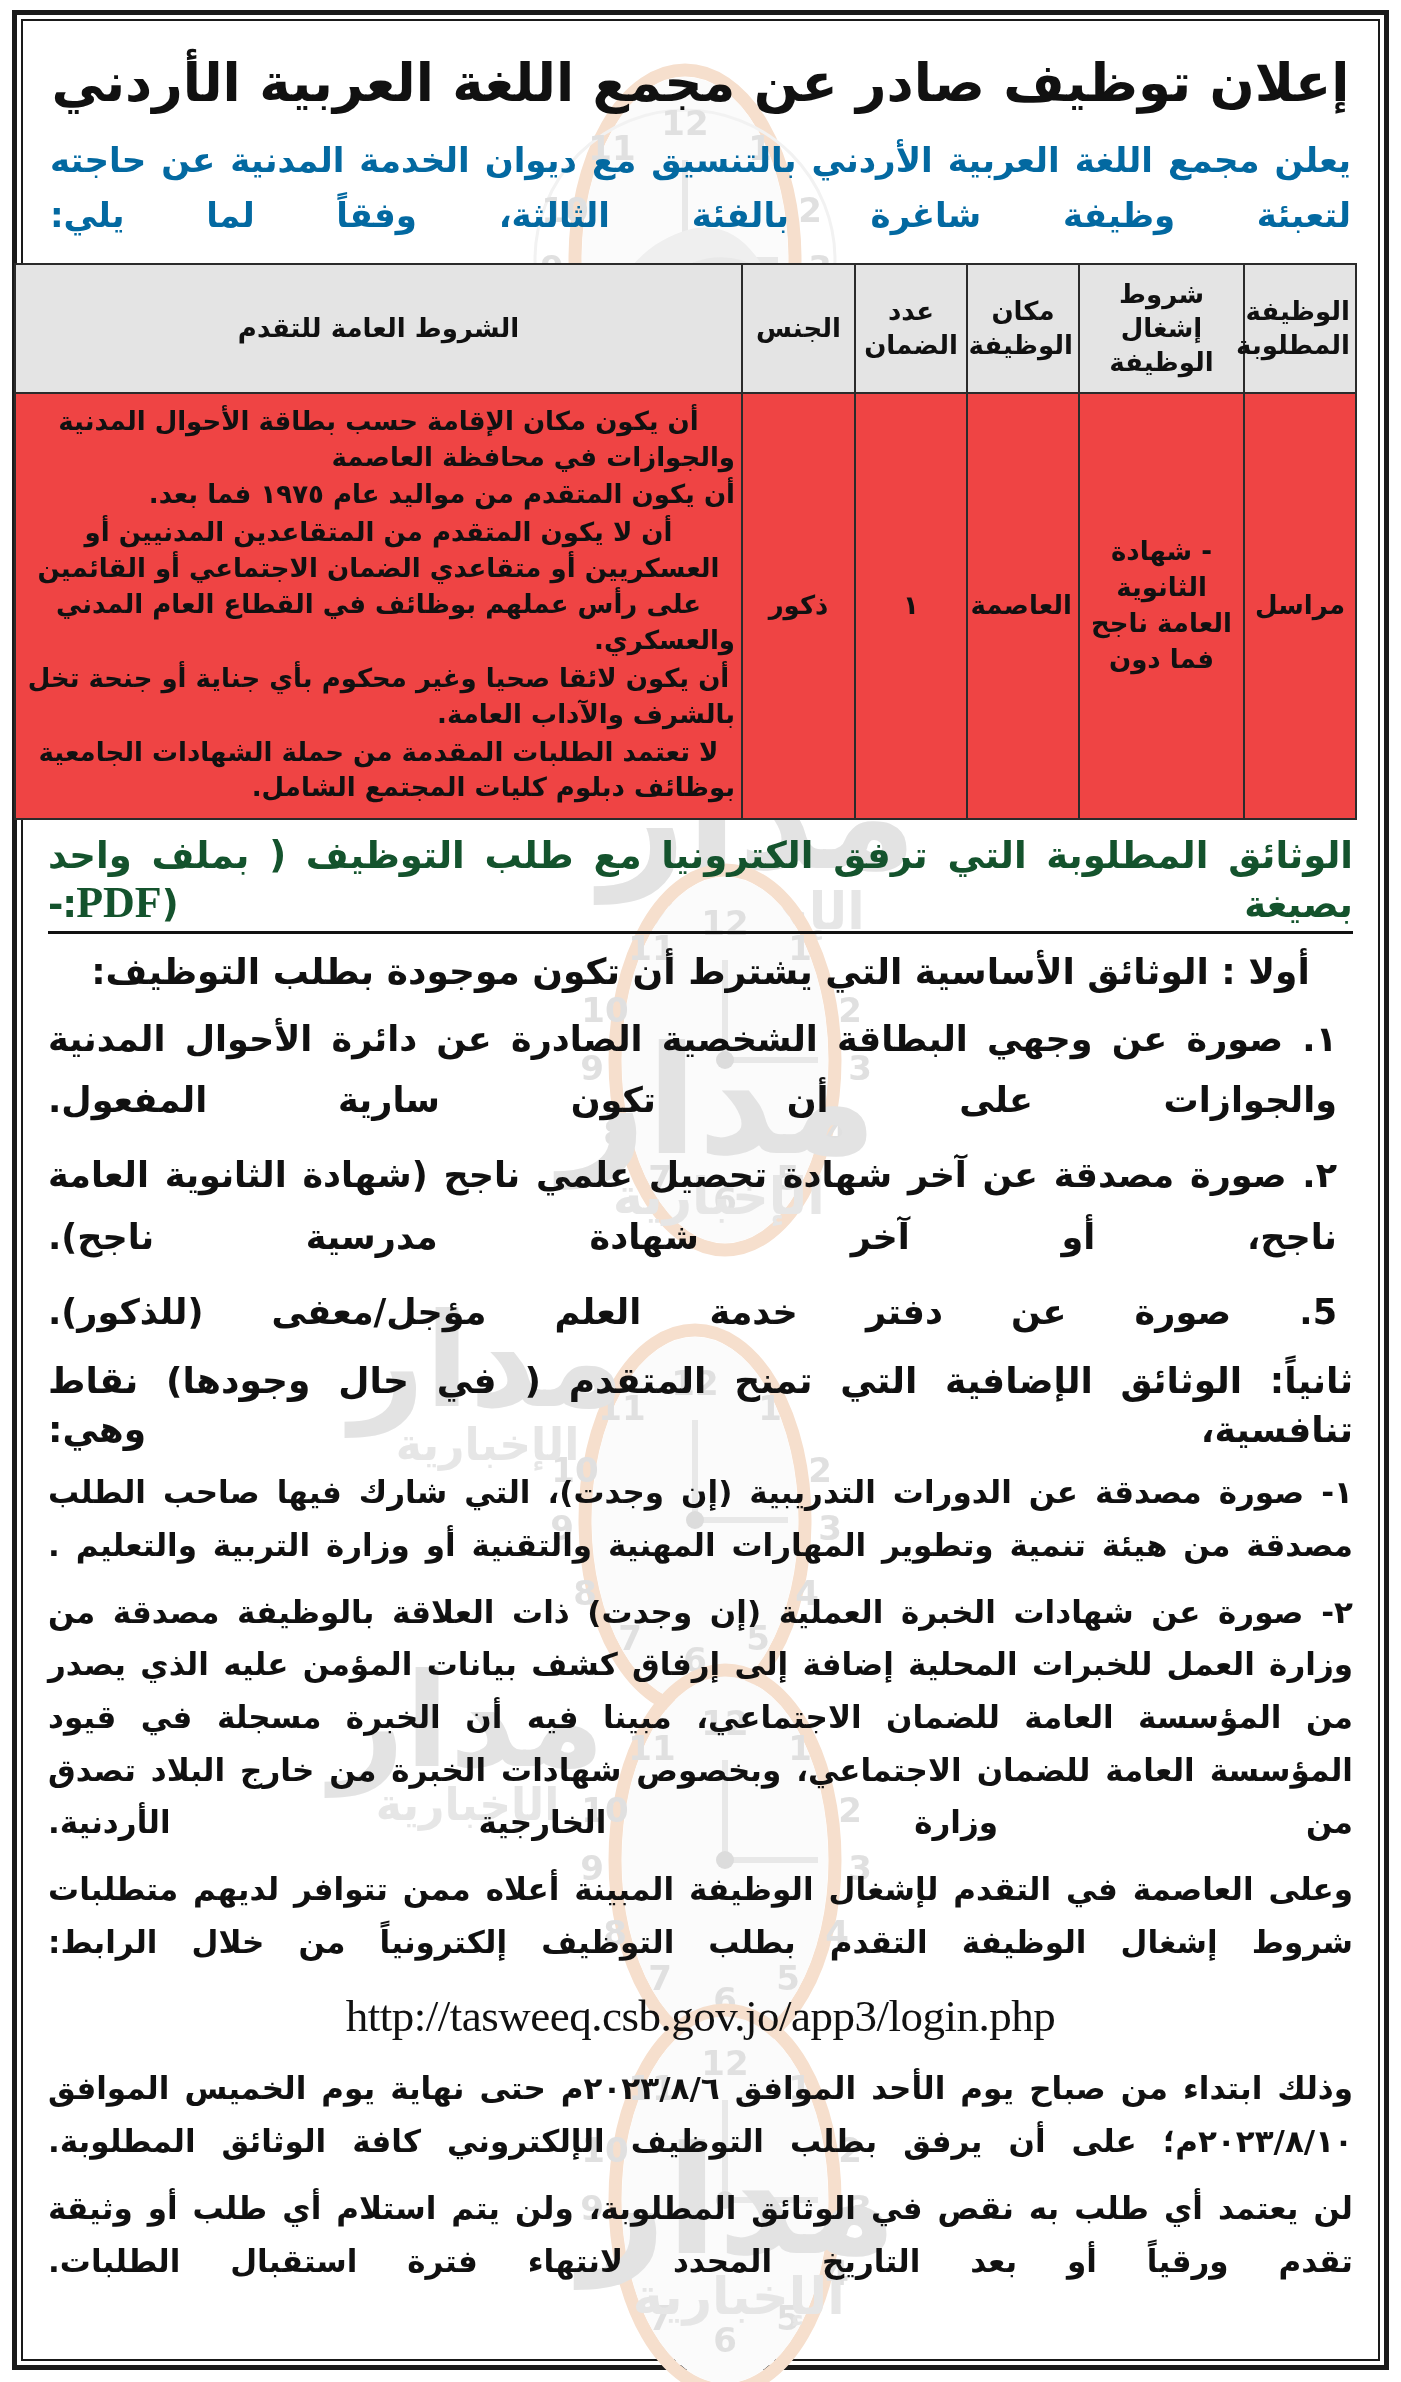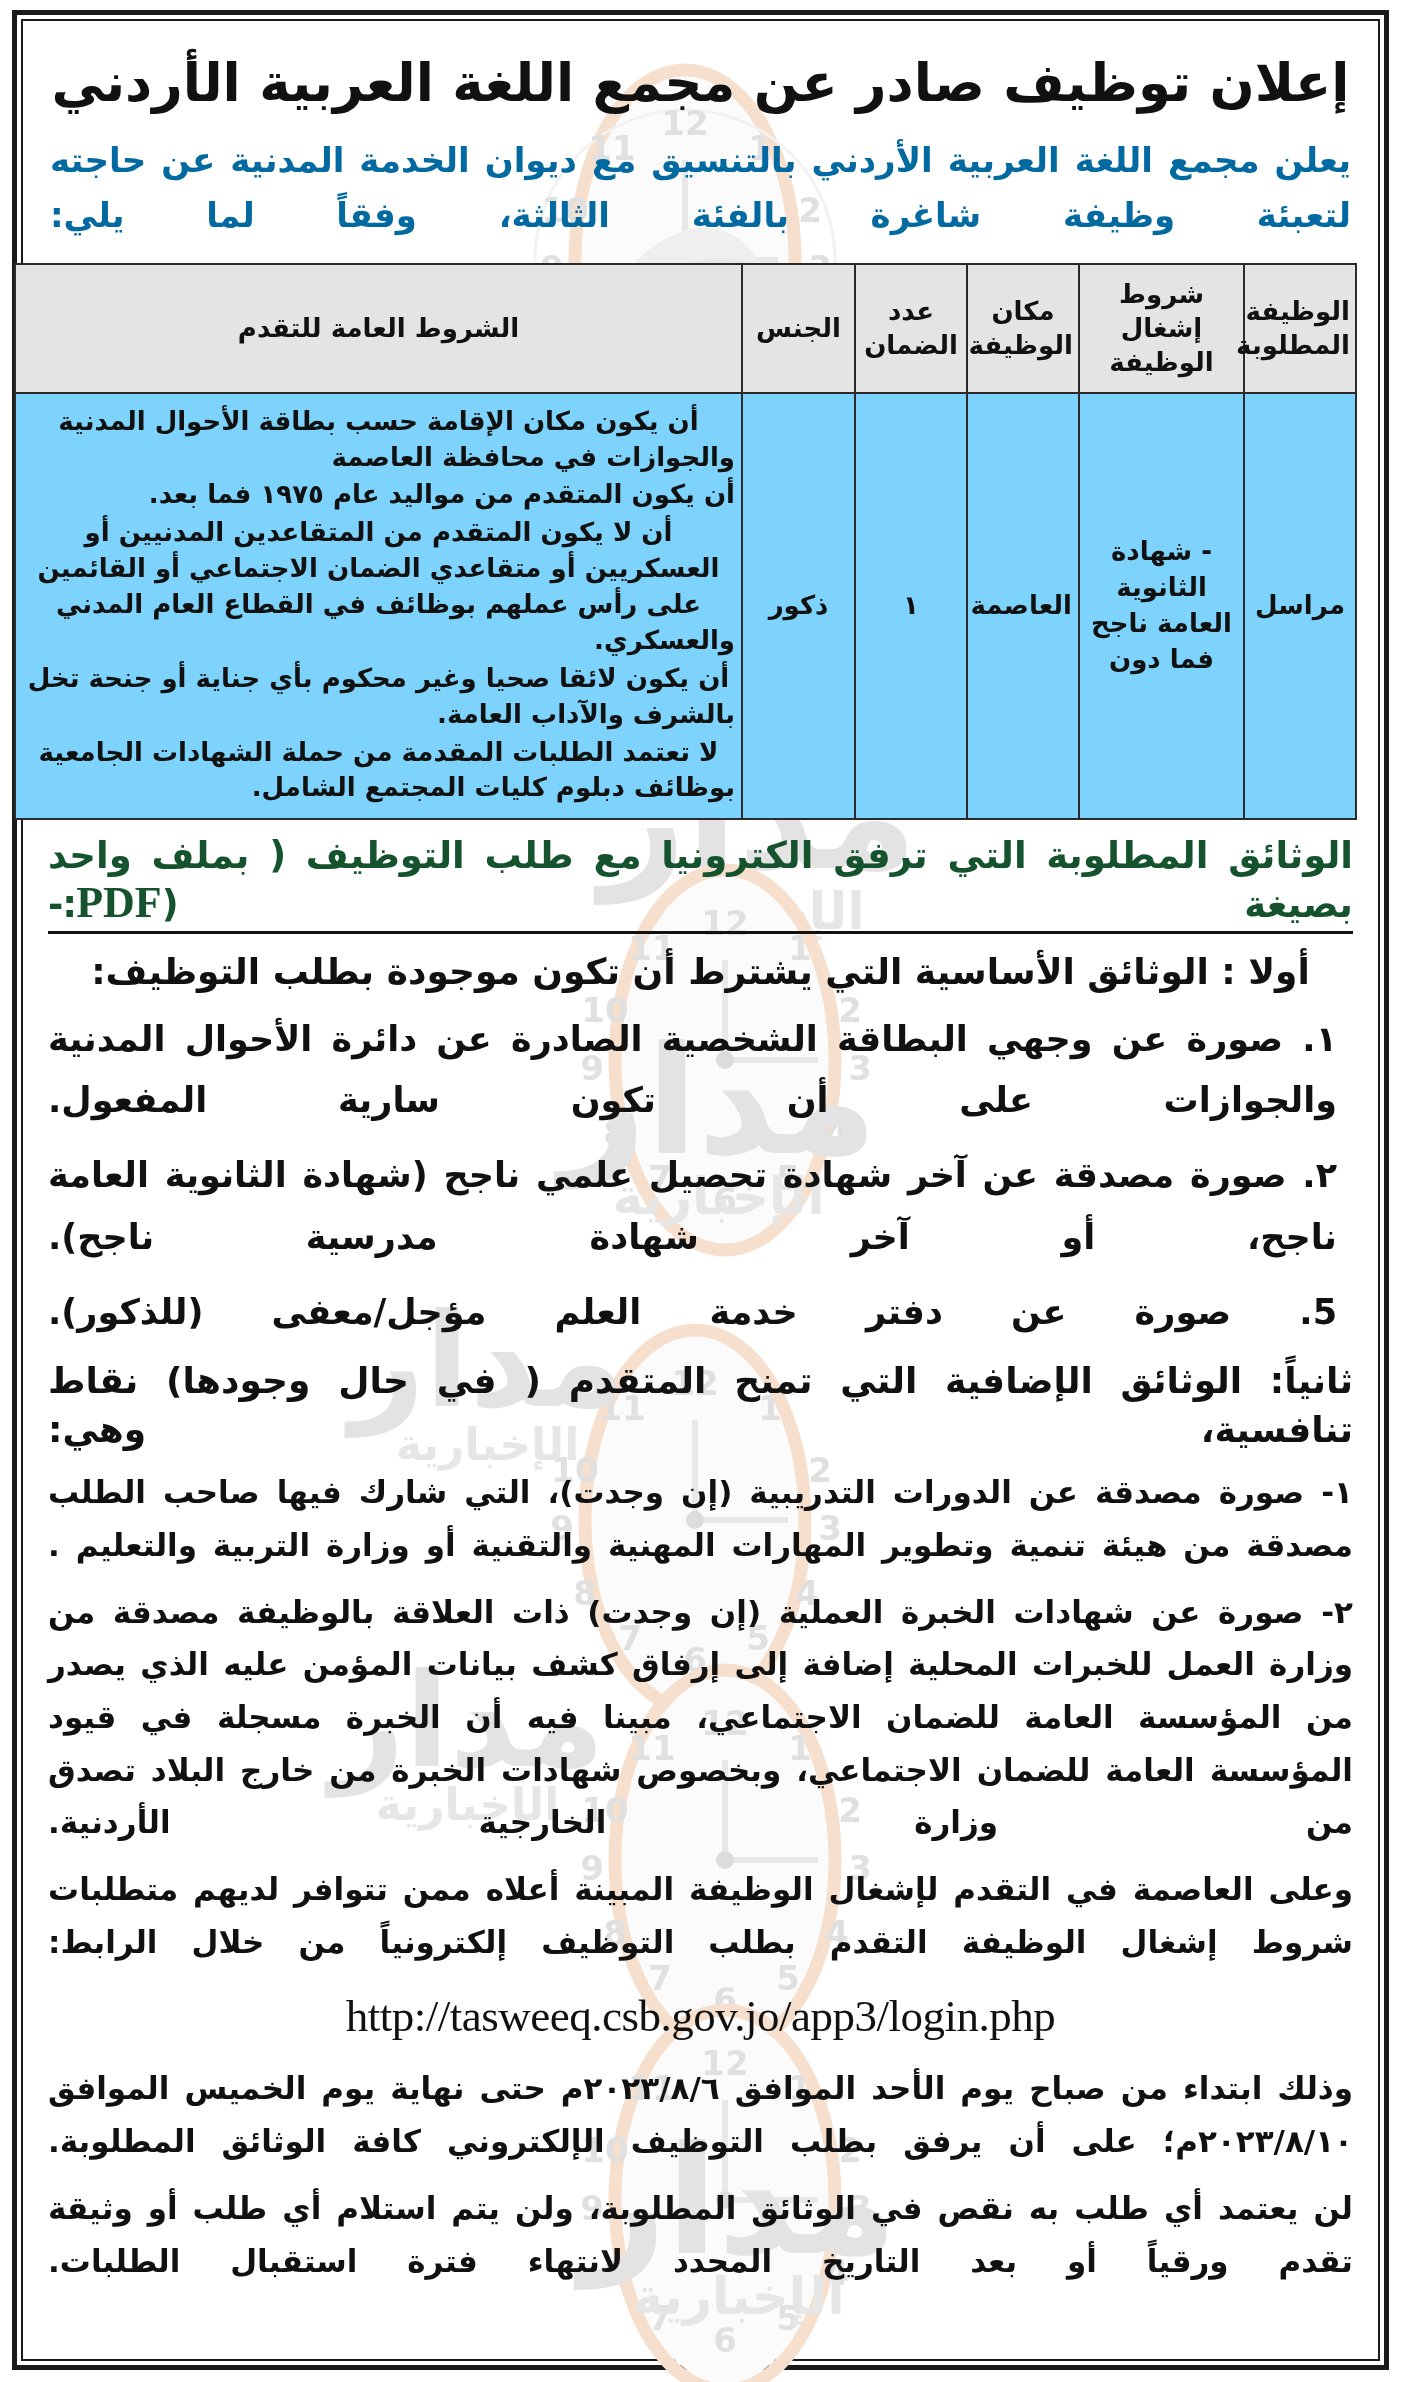--- a/index.html
+++ b/index.html
@@ -121,21 +121,21 @@
   }
   table.jobs thead th {
     background: #e4e4e4;
     font-size: 26px;
     font-weight: bold;
     line-height: 1.32;
     padding: 12px 5px;
     height: 74px;
   }
   table.jobs tbody td {
-    background: #7dd3fc;
+    background: #ef4444;
     font-size: 26px;
     font-weight: bold;
     line-height: 1.38;
     padding: 10px 6px;
     height: 398px;
   }
   td.col-conditions {
     text-align: justify;
     text-align-last: right;
     font-size: 24px;

